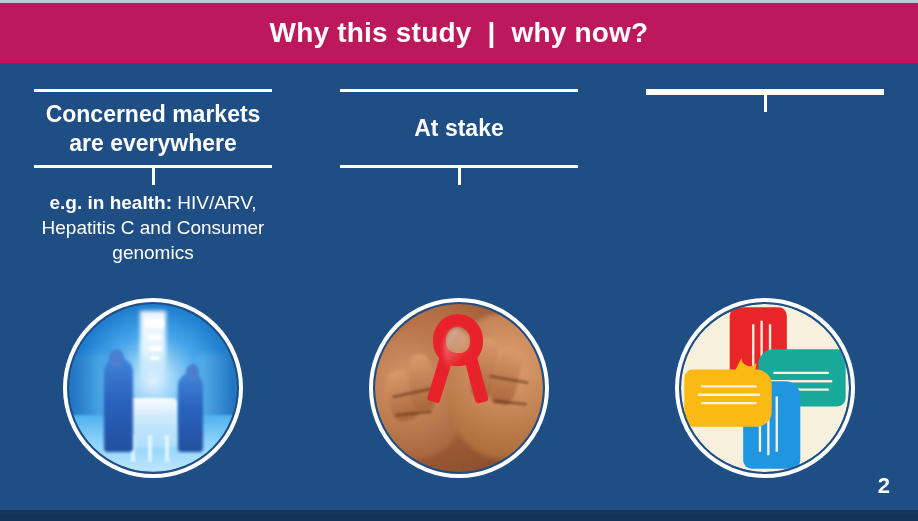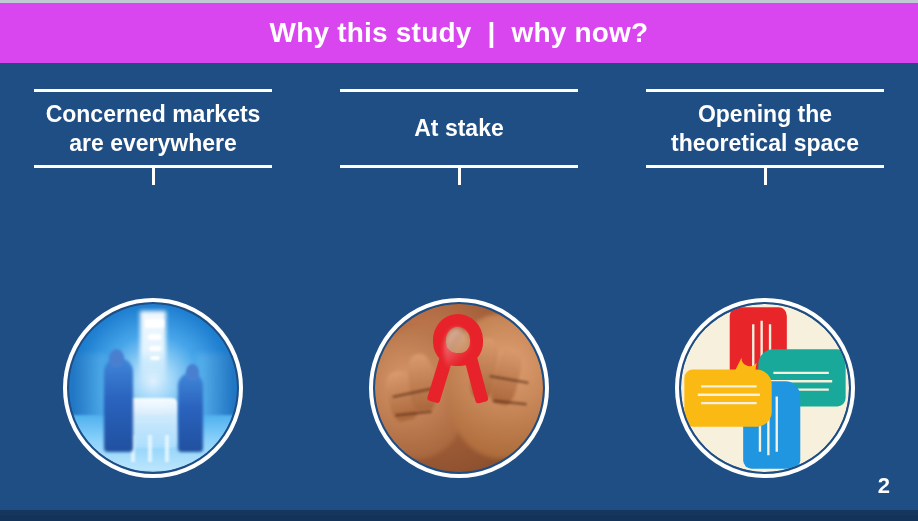--- a/index.html
+++ b/index.html
@@ -14,21 +14,21 @@
     border-bottom:6px solid #14335a;
   }
   .slide::after{
     content:"";position:absolute;left:0;right:0;bottom:0;height:5px;
     background:#16365e;
   }
 
   
   .banner{
     position:absolute;left:0;top:0;width:918px;height:63px;
-    background:#d946ef;
+    background:#be185d;
     border-top:3px solid #bfc9d4;
     box-sizing:border-box;
     display:flex;align-items:center;justify-content:center;
   }
   .banner-title{
     color:#ffffff;
     font-size:28px;
     font-weight:bold;
     letter-spacing:0.2px;
     white-space:pre;
@@ -226,20 +226,23 @@
 
   <div class="columns">
 
     <div class="col">
       <div class="rule top"></div>
       <div class="head-box">
         <div class="head">Concerned markets are everywhere</div>
       </div>
       <div class="rule mid">
         <div class="tick"></div>
+      </div>
+      <div class="body-text">
+        <b>e.g. in health:</b><span> HIV/ARV, Hepatitis C and Consumer genomics</span>
       </div>
 
       <div class="circle-wrap">
         <div class="media">
           <div class="hospital">
             <div class="hosp-wall-l"></div>
             <div class="hosp-wall-r"></div>
             <div class="hosp-ceiling"></div>
             <div class="hosp-light hl1"></div>
             <div class="hosp-light hl2"></div>
@@ -291,23 +294,20 @@
             </div>
           </div>
         </div>
         <div class="ring-gap"></div>
         <div class="ring"></div>
       </div>
     </div>
 
     <div class="col">
       <div class="rule top"></div>
-      <div class="head-box">
-        <div class="head">Opening the theoretical space</div>
-      </div>
       <div class="rule mid">
         <div class="tick"></div>
       </div>
 
       <div class="circle-wrap">
         <div class="media">
           <div class="hands-scene">
             <svg class="hands-svg" viewBox="0 0 100 100">
 
               <g>

